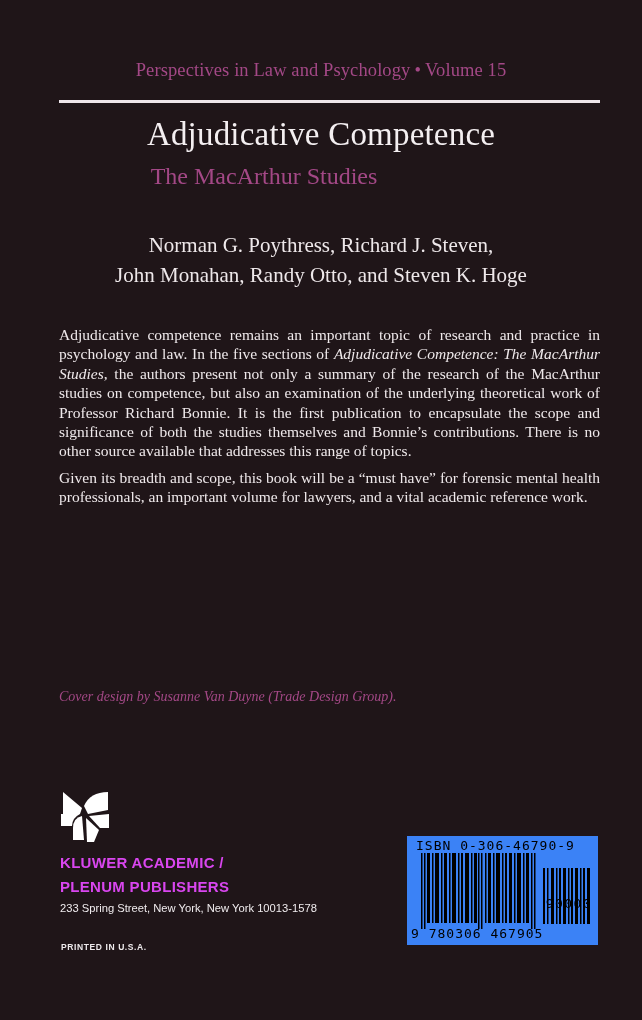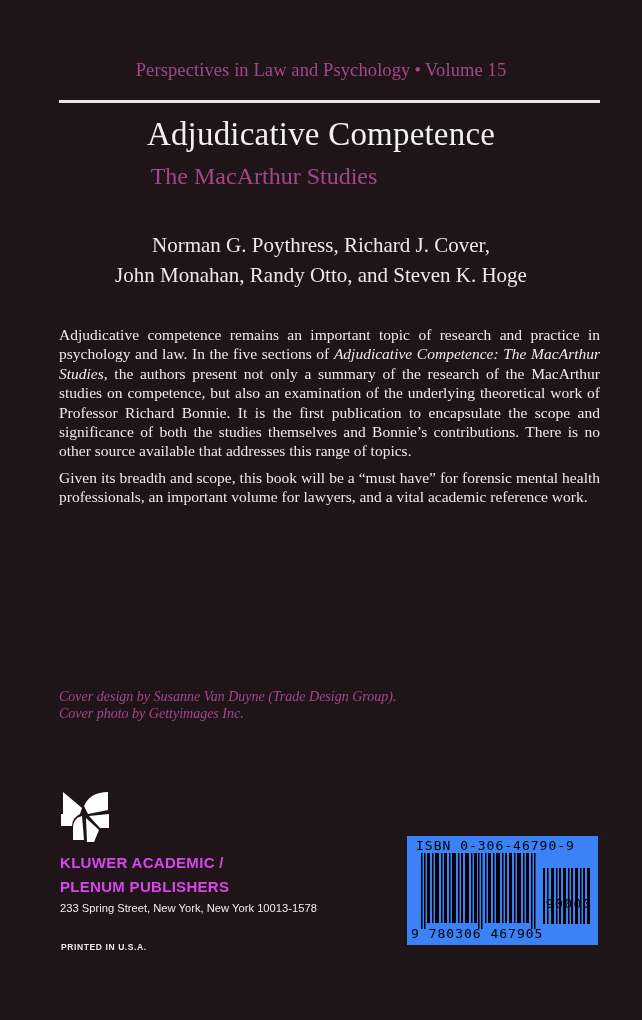--- a/index.html
+++ b/index.html
@@ -152,32 +152,31 @@
 <div class="abs series-line">
   <span>Perspectives in Law and Psychology</span><span class="bullet">•</span><span>Volume 15</span>
 </div>
 
 <div class="abs rule"></div>
 
 <div class="abs title">Adjudicative Competence</div>
 <div class="abs subtitle">The MacArthur Studies</div>
 
 <div class="abs authors">
-  <div>Norman G. Poythress, Richard J. Cover,</div>
+  <div>Norman G. Poythress, Richard J. Steven,</div>
   <div>John Monahan, Randy Otto, and Steven K. Hoge</div>
 </div>
 
 <div class="abs blurb">
   <p><span>Adjudicative competence remains an important topic of research and practice in psychology and law. In the five sections of </span><em>Adjudicative Competence: The MacArthur Studies</em><span>, the authors present not only a summary of the research of the MacArthur studies on competence, but also an examination of the underlying theoretical work of Professor Richard Bonnie. It is the first publication to encapsulate the scope and significance of both the studies themselves and Bonnie’s contributions. There is no other source available that addresses this range of topics.</span></p>
   <p>Given its breadth and scope, this book will be a “must have” for forensic mental health professionals, an important volume for lawyers, and a vital academic reference work.</p>
 </div>
 
 <div class="abs credits">
   <div>Cover design by Susanne Van Duyne (Trade Design Group).</div>
-  <div>Cover photo by Gettyimages Inc.</div>
 </div>
 
 <div class="abs logo">
   <svg width="52" height="52" viewBox="0 0 52 52">
     <g fill="#ffffff">
 
       <path d="M3 2 L22 18 L20 24 L3 24 Z"></path>
 
       <path d="M24 16 Q30 2 48 2 L48 20 L28 24 Z"></path>
 

